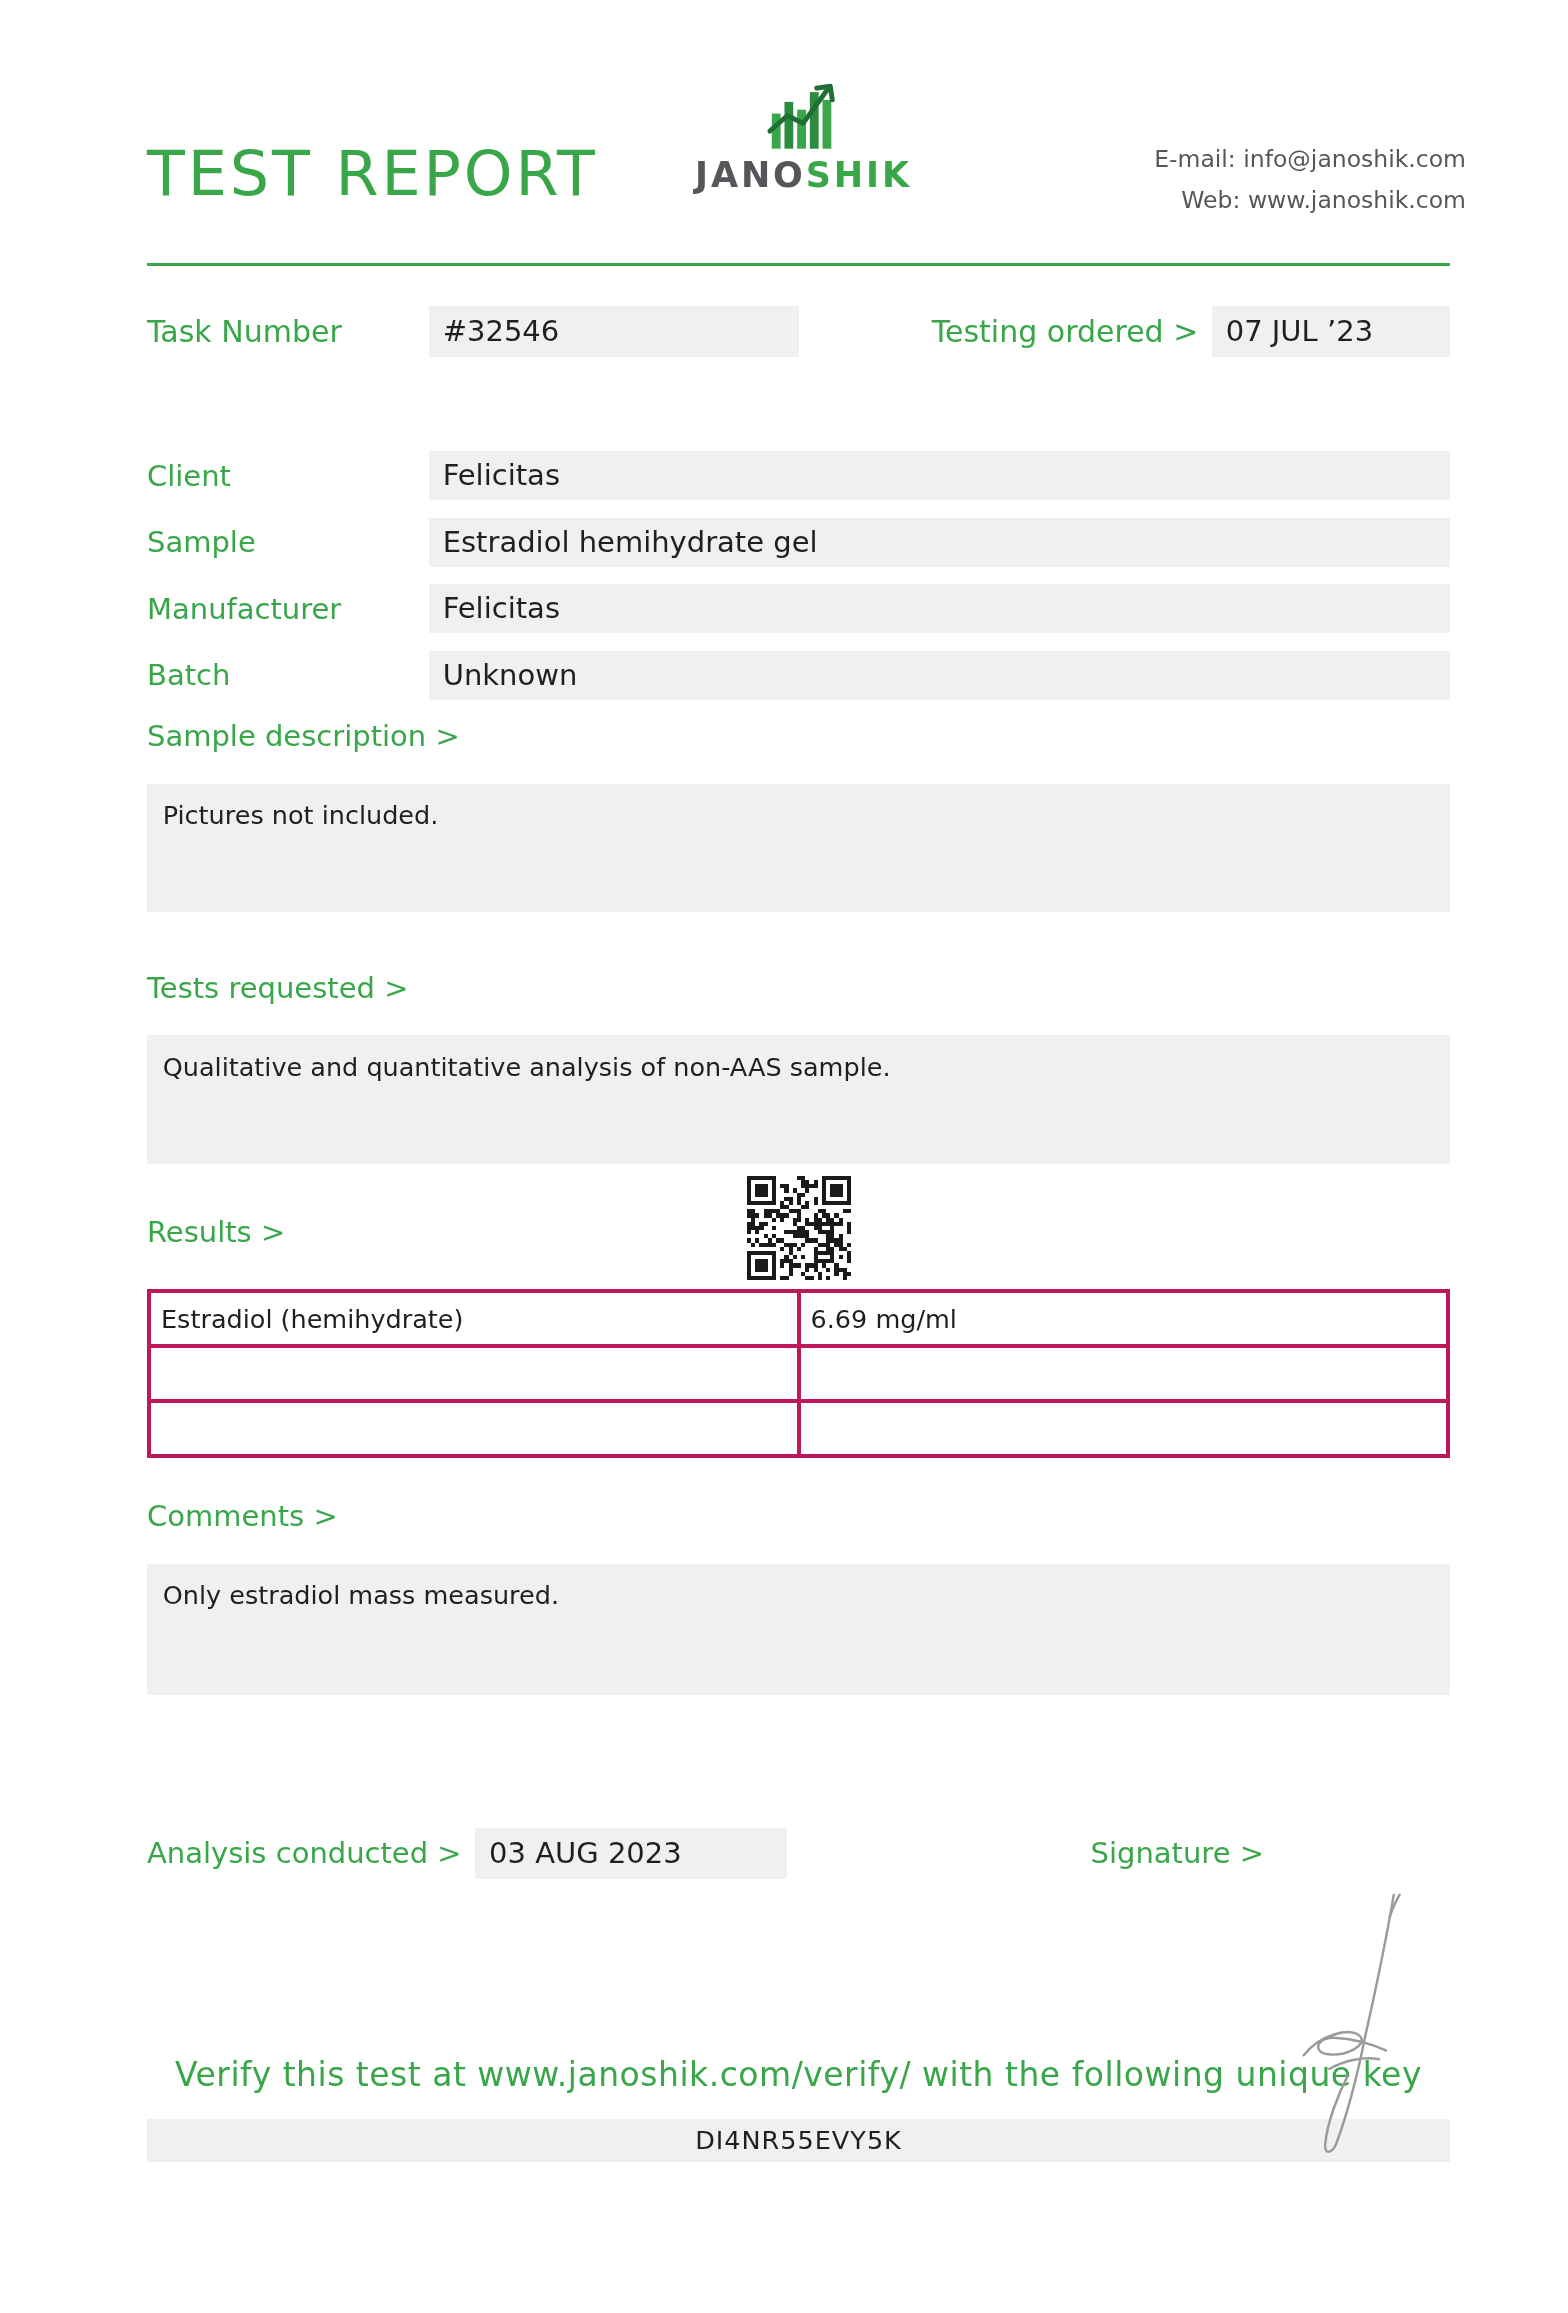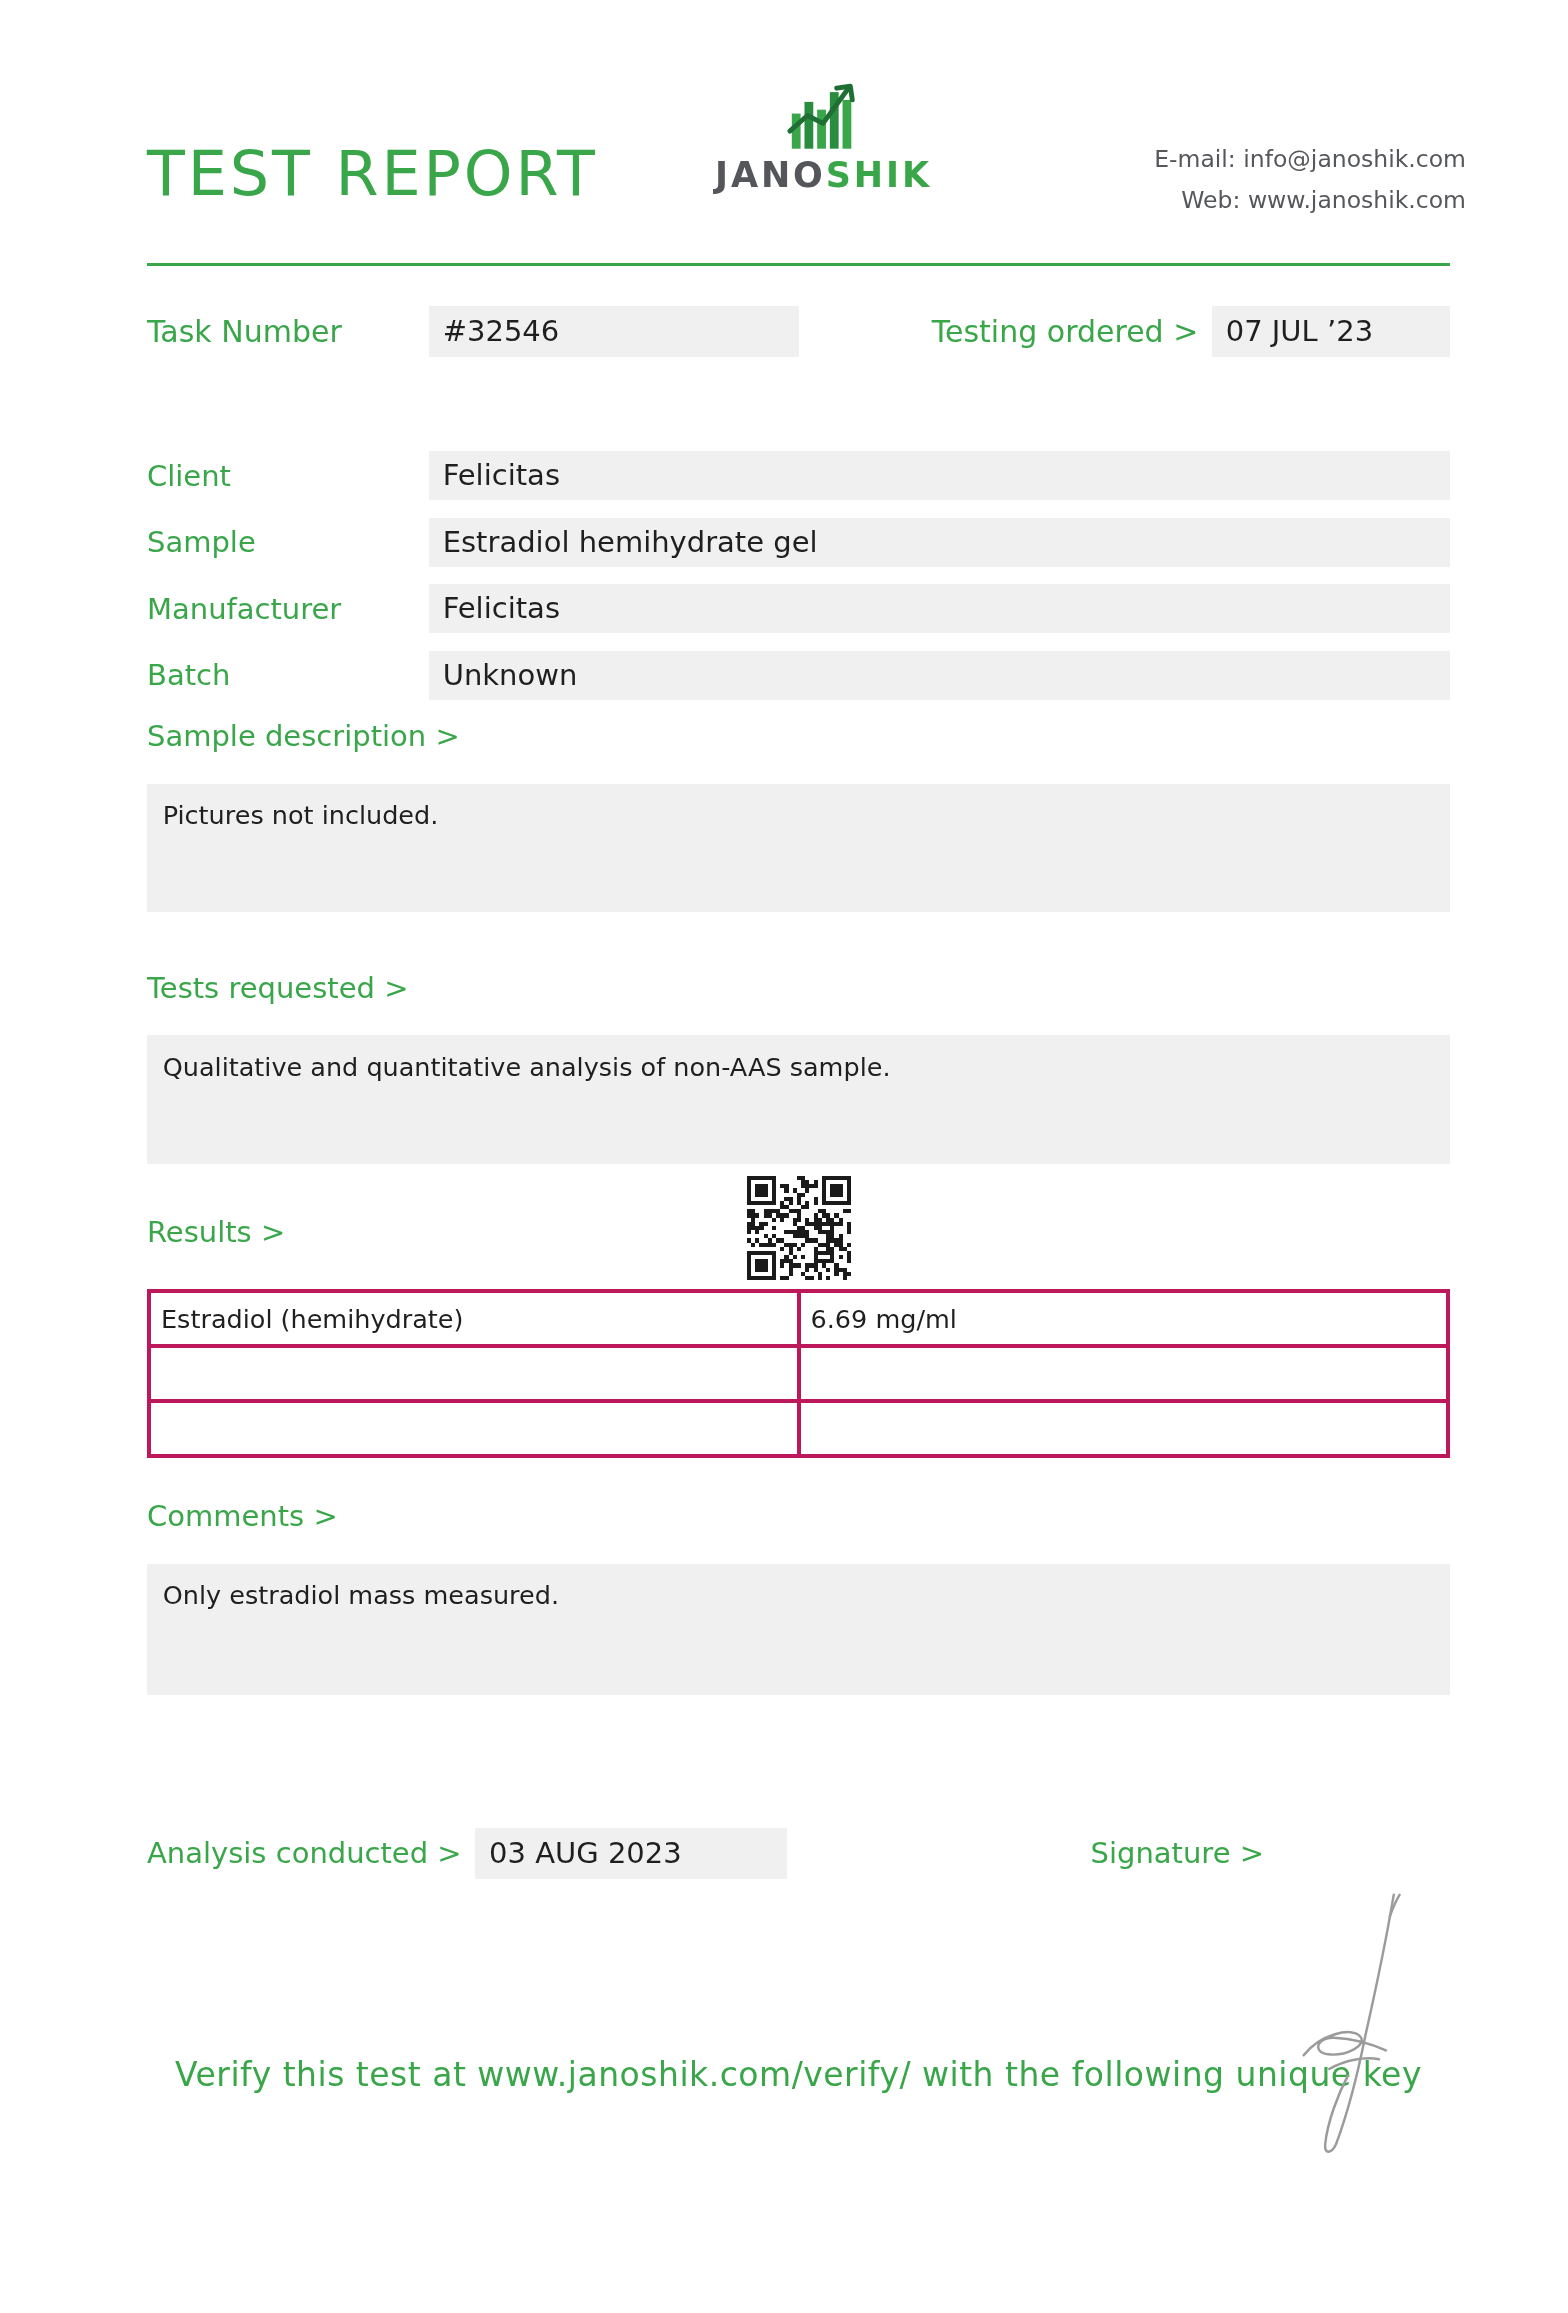--- a/index.html
+++ b/index.html
@@ -9,21 +9,21 @@
     font-family:"DejaVu Sans","Liberation Sans",sans-serif;
     color:#222222;
   }
   .page { position:relative; width:1568px; height:2313px; overflow:hidden; background:#fff; }
 
   
   .title {
     position:absolute; left:147px; top:137px;
     font-size:62px; letter-spacing:2.9px; font-weight:400; color:#3aa64a;
   }
-  .brand { position:absolute; left:706px; top:80px; width:235px; text-align:center; }
+  .brand { position:absolute; left:686px; top:80px; width:235px; text-align:center; }
   .brand-icon { display:block; margin:0 auto 2px auto; }
   .brand-text { font-size:35px; font-weight:bold; letter-spacing:2.9px; }
   .brand-jano { color:#54565a; }
   .brand-shik { color:#3aa64a; }
   .contact {
     position:absolute; right:102px; top:139px;
     text-align:right; font-size:23.5px; color:#55575a; line-height:41px;
   }
   .green-rule {
     position:absolute; left:147px; right:118px; top:263px;
@@ -491,20 +491,21 @@
     <div class="text-box box-cm">Only estradiol mass measured.</div>
 
     <div class="analysis-row">
       <div class="analysis-label">Analysis conducted &gt;</div>
       <div class="box analysis-value">03 AUG 2023</div>
       <div class="spacer"></div>
       <div class="signature-label">Signature &gt;</div>
     </div>
 
     <div class="verify-line">Verify this test at www.janoshik.com/verify/ with the following unique key</div>
+    <div class="key-bar">DI4NR55EVY5K</div>
 
   </div>
 
   <svg class="signature" width="167" height="274" viewBox="0 0 170 280">
     <g fill="none" stroke="#9b9b9b" stroke-width="2.5" stroke-linecap="round">
       <path d="M122 8 C114 56 102 112 93 152 C85 192 75 231 63 263 C59 272 51 274 52 263 C54 241 65 212 75 193"></path>
       <path d="M30 172 C46 151 80 142 88 153 C95 162 73 173 55 171 C38 169 44 153 61 154 C81 155 101 161 114 167"></path>
       <path d="M56 186 C72 177 92 173 107 176"></path>
       <path d="M118 30 C121 22 124 14 128 8"></path>
     </g>

